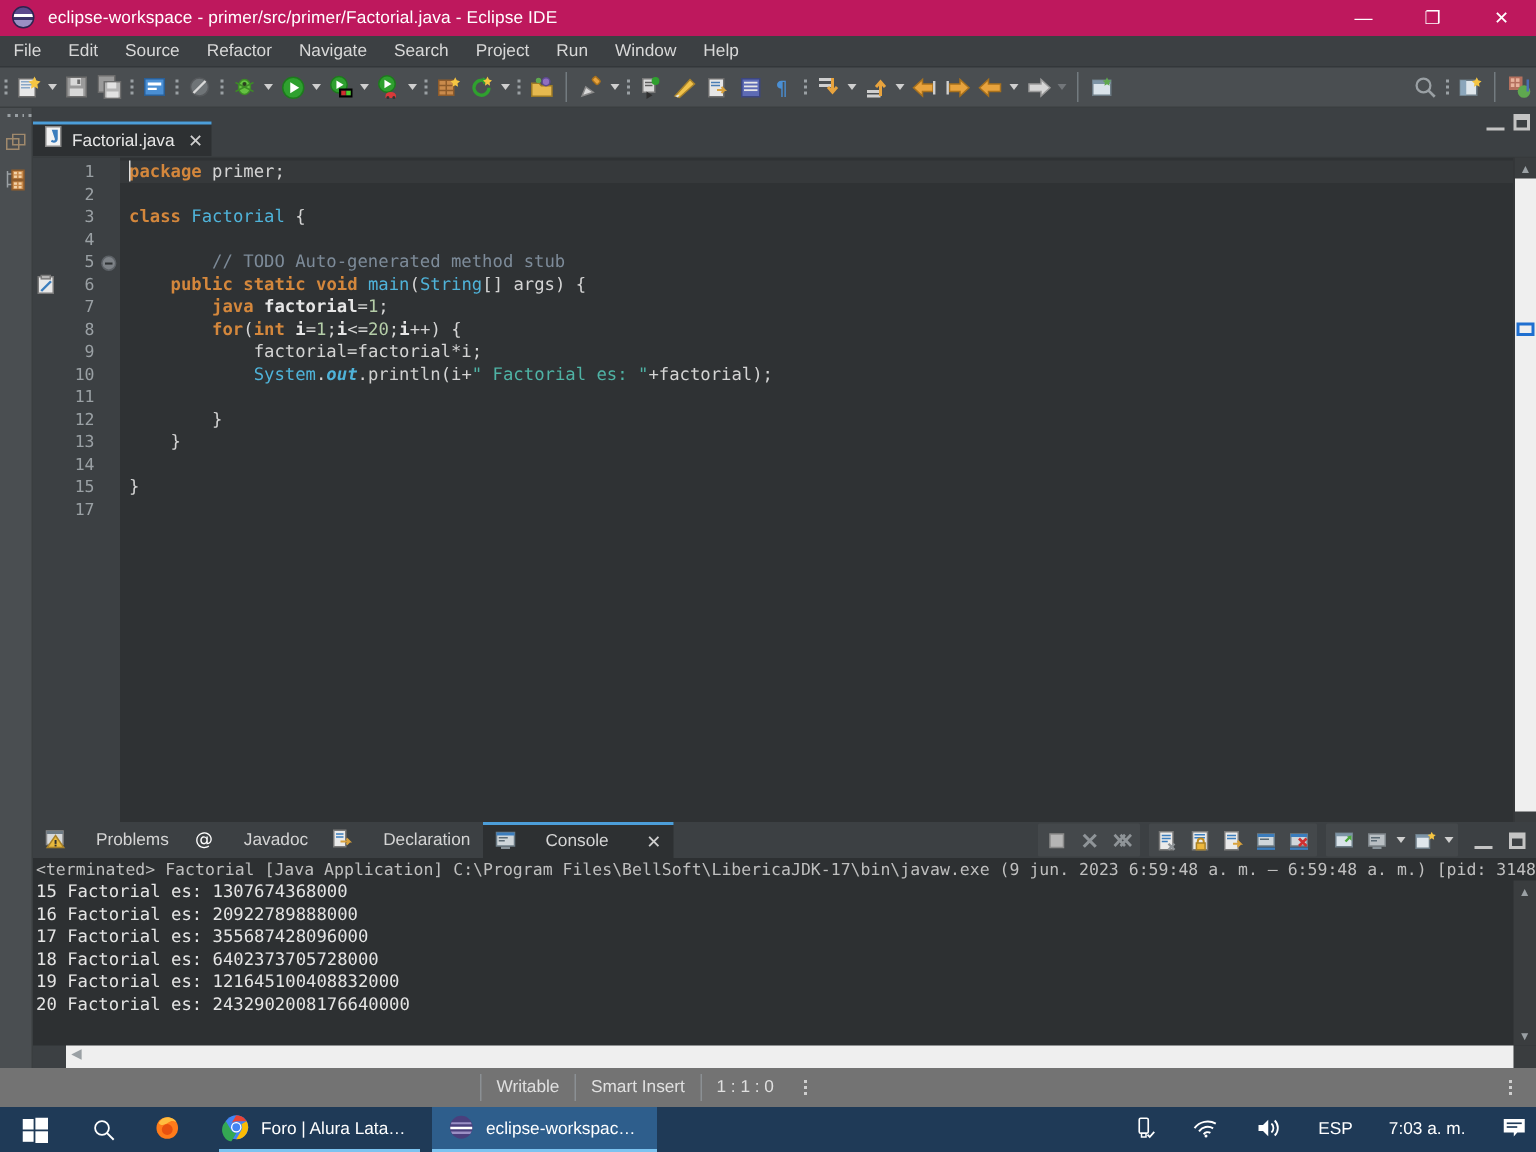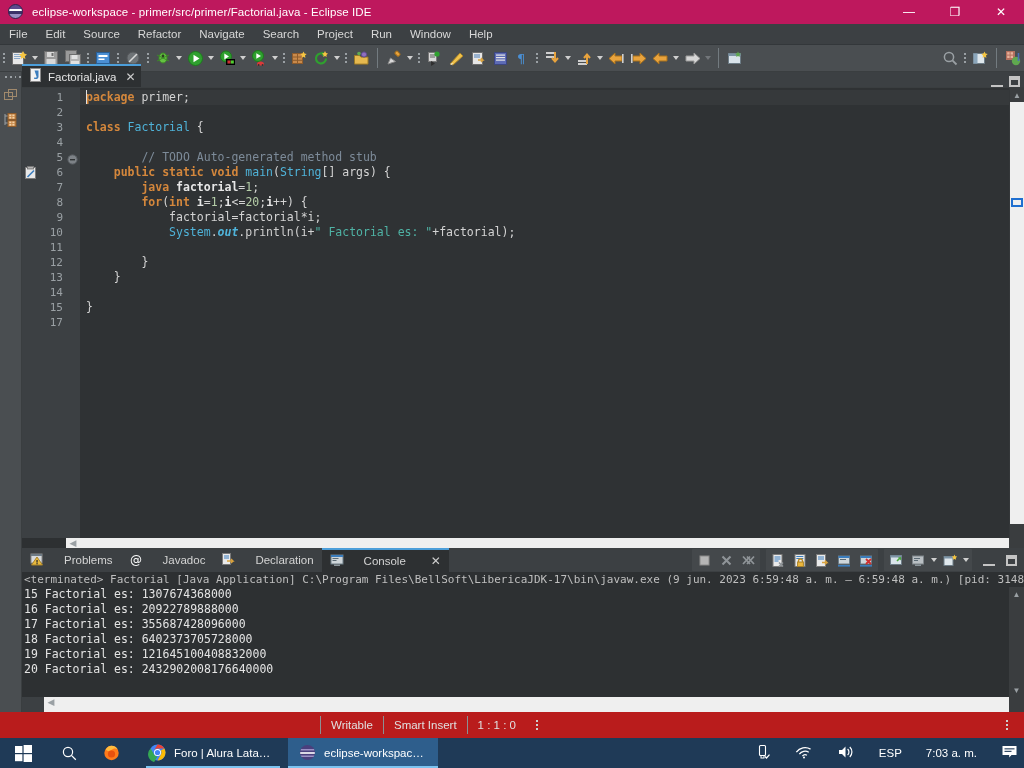--- a/index.html
+++ b/index.html
@@ -75,21 +75,21 @@
     display: flex; gap: 3px; padding: 4px 0 6px 5px;
   }
   .strip-dots i { width: 2px; height: 2px; background: #9aa0a4; display: block; }
   .strip-btn { width: 22px; height: 24px; display: flex; align-items: center; justify-content: center; }
 
   
   .editor-wrap {
     position: absolute; left: 22px; top: 72px; width: 1002px; height: 474px;
     background: #2f3234;
   }
-  .tabrow { height: 15px; background: #3c4043; display: flex; align-items: flex-end; position: relative; }
+  .tabrow { height: 32px; background: #3c4043; display: flex; align-items: flex-end; position: relative; }
   .etab {
     height: 23px; background: #2d3032; display: flex; align-items: center;
     padding: 0 6px 0 8px; gap: 5px; border-top: 2px solid #4c9ed9;
   }
   .etab .lbl { color: #e6e6e6; font-size: 11.5px; }
   .etab .x { color: #cfcfcf; font-size: 12px; margin-left: 4px; line-height: 1; }
   .tab-right {
     position: absolute; right: 4px; top: 4px; display: flex; gap: 6px; align-items: center;
   }
   .mini-min { width: 12px; height: 11px; border-bottom: 2px solid #c4c4c4; }
@@ -159,21 +159,21 @@
     flex: 1; color: #e4e4e4; font-family: "DejaVu Sans Mono", monospace; font-size: 11.5px;
     padding-left: 2px; overflow: hidden; position: relative;
   }
   .cons-out div { height: 15px; line-height: 15px; white-space: pre; }
   .cons-vscroll { position: absolute; right: 0; top: 15px; bottom: 15px; width: 15px; background: #3a3d3f; }
   .cons-hrow { height: 15px; display: flex; }
 
   
   .statusbar {
     position: absolute; left: 0; bottom: 30px; width: 1024px; height: 26px;
-    background: #b91c1c; display: flex; align-items: center; color: #e0e0e0; font-size: 11.5px;
+    background: #737373; display: flex; align-items: center; color: #e0e0e0; font-size: 11.5px;
   }
   .sb-cell { display: flex; align-items: center; height: 18px; padding: 0 10px; border-left: 1px solid #8b9094; }
   .sb-left-spacer { width: 320px; }
   .sb-dots { display: flex; flex-direction: column; gap: 2px; padding: 0 10px; }
   .sb-dots i { width: 2px; height: 2px; background: #cfcfcf; }
   .sb-right { margin-left: auto; display: flex; align-items: center; padding-right: 6px; gap: 6px; }
 
   
   .taskbar {
     position: absolute; left: 0; bottom: 0; width: 1024px; height: 30px;

